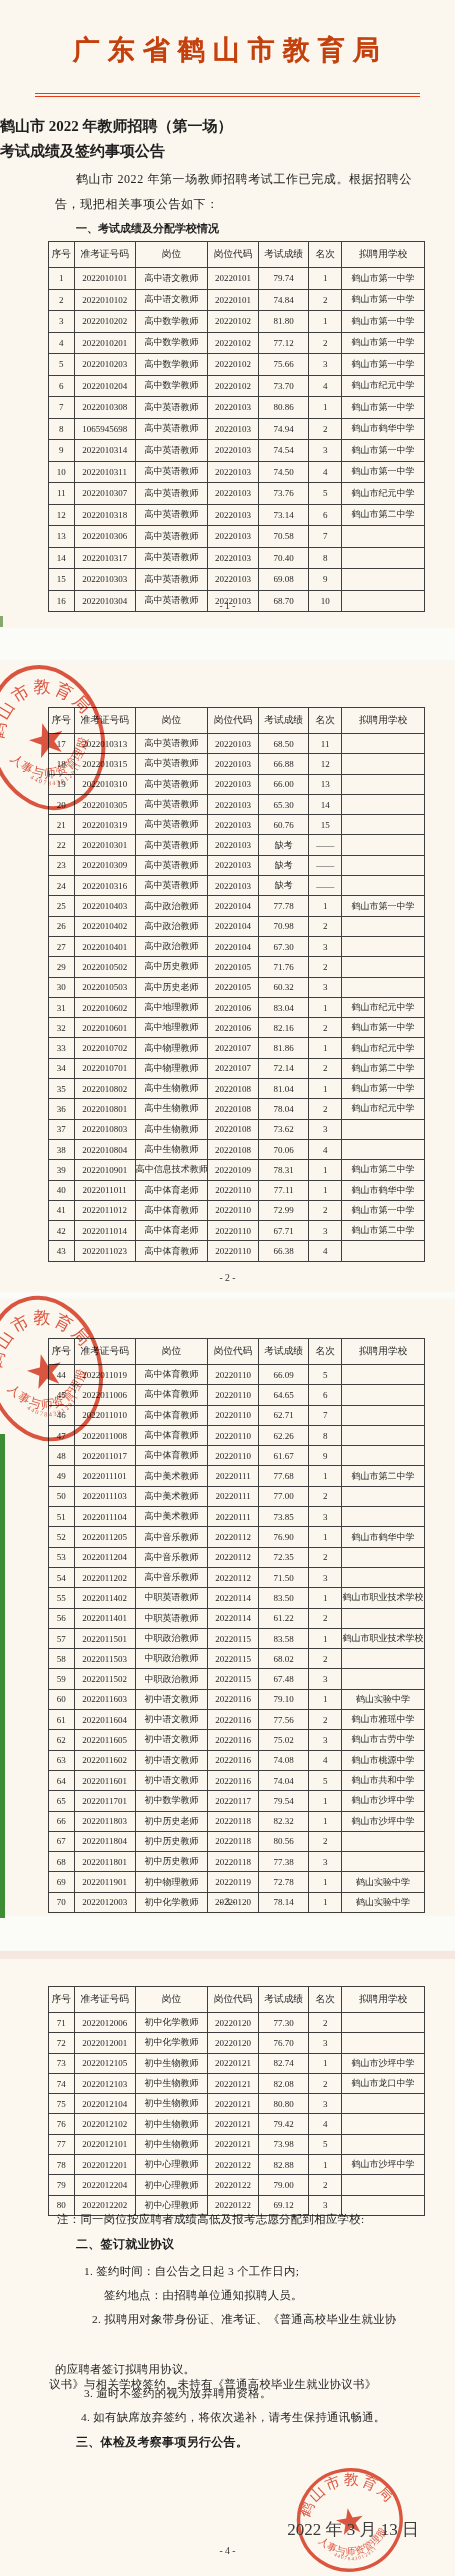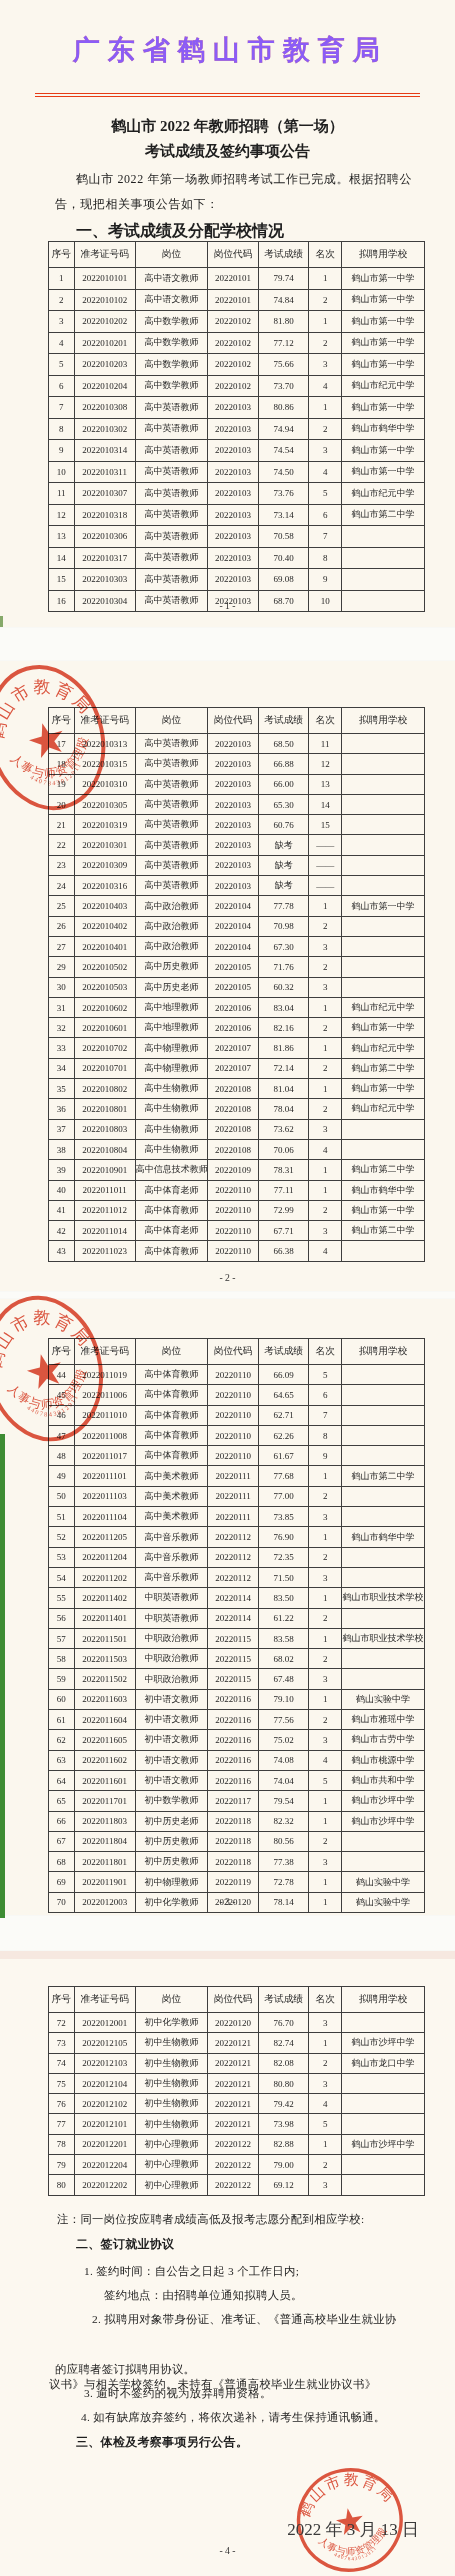--- a/index.html
+++ b/index.html
@@ -17,35 +17,35 @@
   #page4{top:1951px;height:625px;background:#fcf8f0;}
   .p4-band{position:absolute;top:0;left:0;width:100%;height:8px;background:#f6e8e0;}
 
   .green-strip{position:absolute;left:0;z-index:5;}
   #strip-small{top:616px;width:3.4px;height:11.4px;background:#86a96a;}
   #strip-long{top:1434px;width:4.6px;height:484px;background:#3e8c33;}
 
   .agency{
     position:absolute;top:32px;left:0;width:100%;
     text-align:center;font-size:27px;font-weight:bold;
-    color:#8b5cf6;letter-spacing:8px;padding-left:5.7px;box-sizing:border-box;
+    color:#c2410c;letter-spacing:8px;padding-left:5.7px;box-sizing:border-box;
     text-shadow:0 0 0.6px rgba(231,59,22,.6);
   }
   .red-rule{
     position:absolute;top:93px;left:35px;width:385px;height:2.3px;
     border-top:1.7px solid #e73b16;border-bottom:1.1px solid #e73b16;
   }
-  .doc-title{position:absolute;left:0;width:100%;text-align:center;font-size:15px;font-weight:bold;}
+  .doc-title{position:absolute;left:0;width:100%;font-size:15px;font-weight:bold;}
   #title1{top:117px;}
   #title2{top:142px;}
   .intro{position:absolute;font-size:12px;letter-spacing:0.6px;}
   #intro1{top:171px;left:76px;}
   #intro2{top:196px;left:55px;}
   .sec-heading{font-weight:bold;font-family:"Liberation Sans", sans-serif;}
-  #sec1{position:absolute;top:221px;left:76px;font-size:16px;}
+  #sec1{position:absolute;top:221px;left:76px;font-size:11px;}
 
   table.score-table{
     position:absolute;left:48px;width:377px;
     border-collapse:collapse;table-layout:fixed;
     background:transparent;
   }
   .score-table th,.score-table td{
     border:0.6px solid #3e3e3e;
     text-align:center;vertical-align:middle;
     font-weight:normal;color:#262626;
@@ -179,21 +179,21 @@
           <td>7</td>
           <td>2022010308</td>
           <td>高中英语教师</td>
           <td>20220103</td>
           <td>80.86</td>
           <td>1</td>
           <td>鹤山市第一中学</td>
         </tr>
         <tr>
           <td>8</td>
-          <td>2022010302</td>
+          <td>1065945698</td>
           <td>高中英语教师</td>
           <td>20220103</td>
           <td>74.94</td>
           <td>2</td>
           <td>鹤山市鹤华中学</td>
         </tr>
         <tr>
           <td>9</td>
           <td>2022010314</td>
           <td>高中英语教师</td>
@@ -844,20 +844,29 @@
           <th>序号</th>
           <th>准考证号码</th>
           <th>岗位</th>
           <th>岗位代码</th>
           <th>考试成绩</th>
           <th>名次</th>
           <th>拟聘用学校</th>
         </tr>
       </thead>
       <tbody>
+        <tr>
+          <td>71</td>
+          <td>2022012006</td>
+          <td>初中化学教师</td>
+          <td>20220120</td>
+          <td>77.30</td>
+          <td>2</td>
+          <td></td>
+        </tr>
         <tr>
           <td>72</td>
           <td>2022012001</td>
           <td>初中化学教师</td>
           <td>20220120</td>
           <td>76.70</td>
           <td>3</td>
           <td></td>
         </tr>
         <tr>

